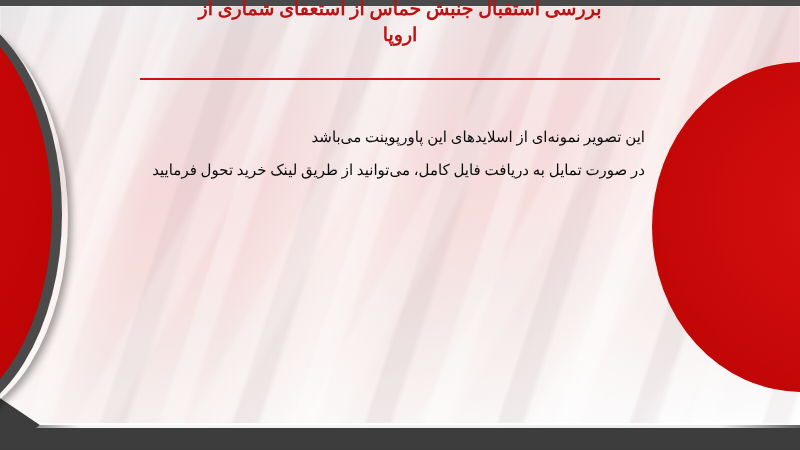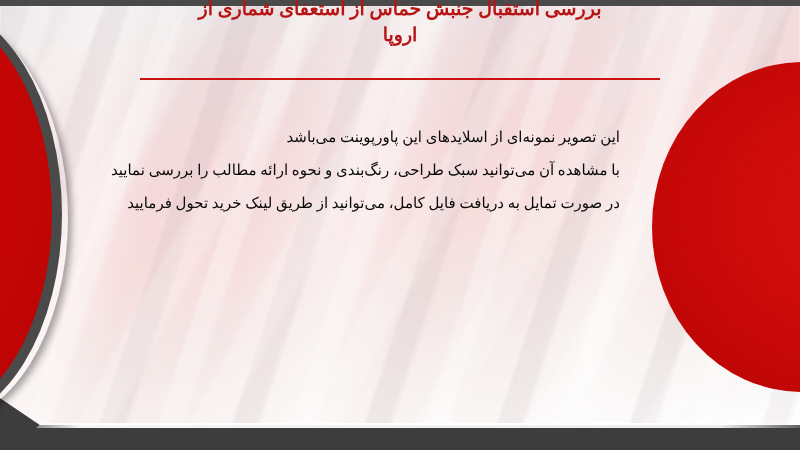--- a/index.html
+++ b/index.html
@@ -175,21 +175,21 @@
     top: 78px;
     width: 520px;
     height: 2px;
     background: #cc1111;
     z-index: 1;
   }
 
   
   .body-block {
     position: absolute;
-    right: 180px;
+    right: 155px;
     top: 121px;
     width: 470px;
     text-align: right;
     direction: rtl;
     z-index: 6;
   }
   .body-line {
     color: #0a0a0a;
     font-size: 15px;
     line-height: 33px;
@@ -218,17 +218,16 @@
 
   <div class="title-rule"></div>
 
   <div class="title-block">
     <div class="title-line lt1">بررسی استقبال جنبش حماس از استعفای شماری از</div>
     <div class="title-line lt3">اروپا</div>
   </div>
 
   <div class="body-block">
     <div class="body-line">این تصویر نمونه‌ای از اسلایدهای این پاورپوینت می‌باشد</div>
-    <div class="body-line">با مشاهده آن می‌توانید سبک طراحی، رنگ‌بندی و نحوه ارائه مطالب را بررسی نمایید</div>
     <div class="body-line">در صورت تمایل به دریافت فایل کامل، می‌توانید از طریق لینک خرید تحول فرمایید</div>
   </div>
 
 </div>
 
 </body></html>

